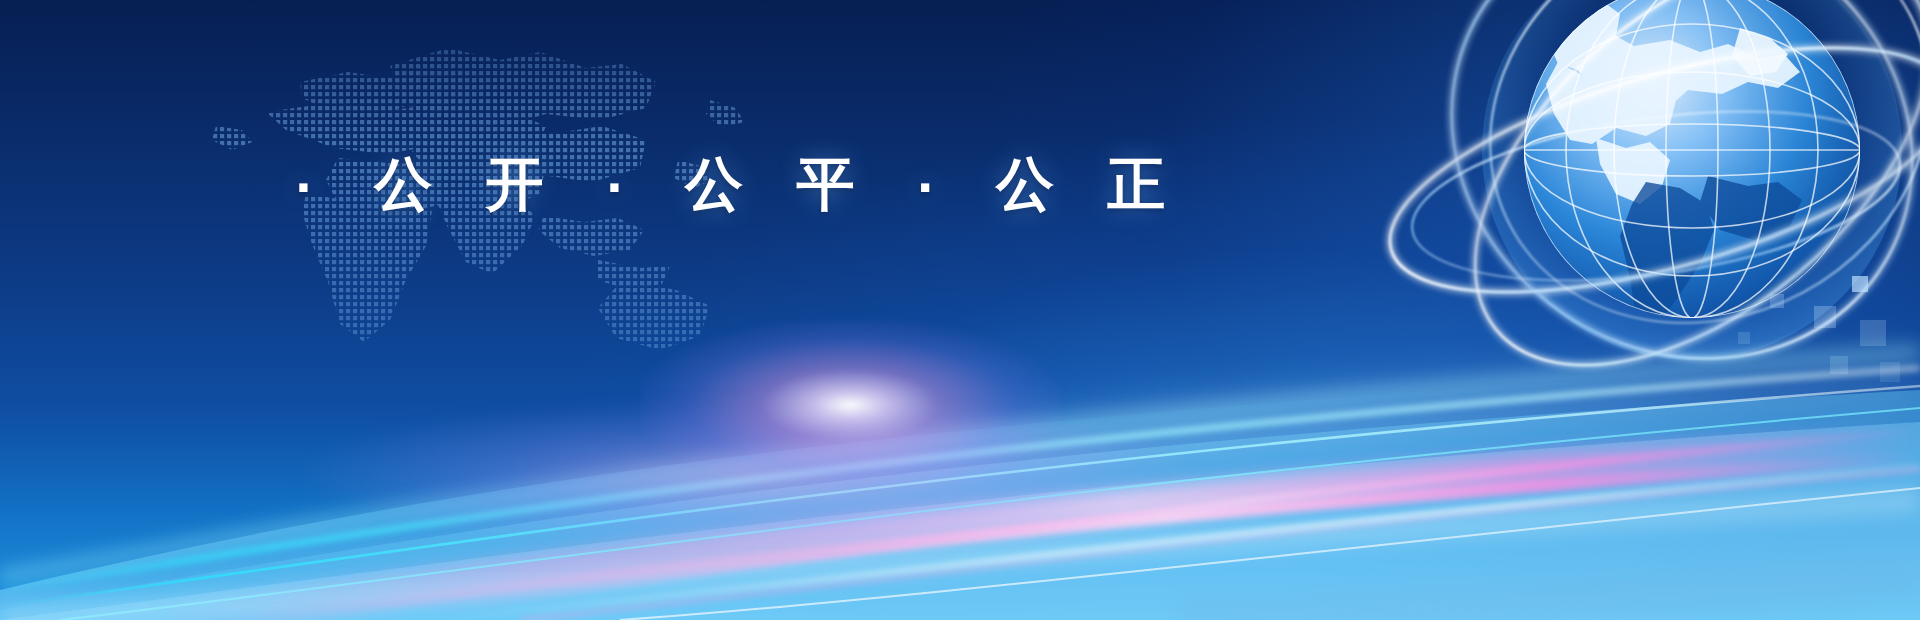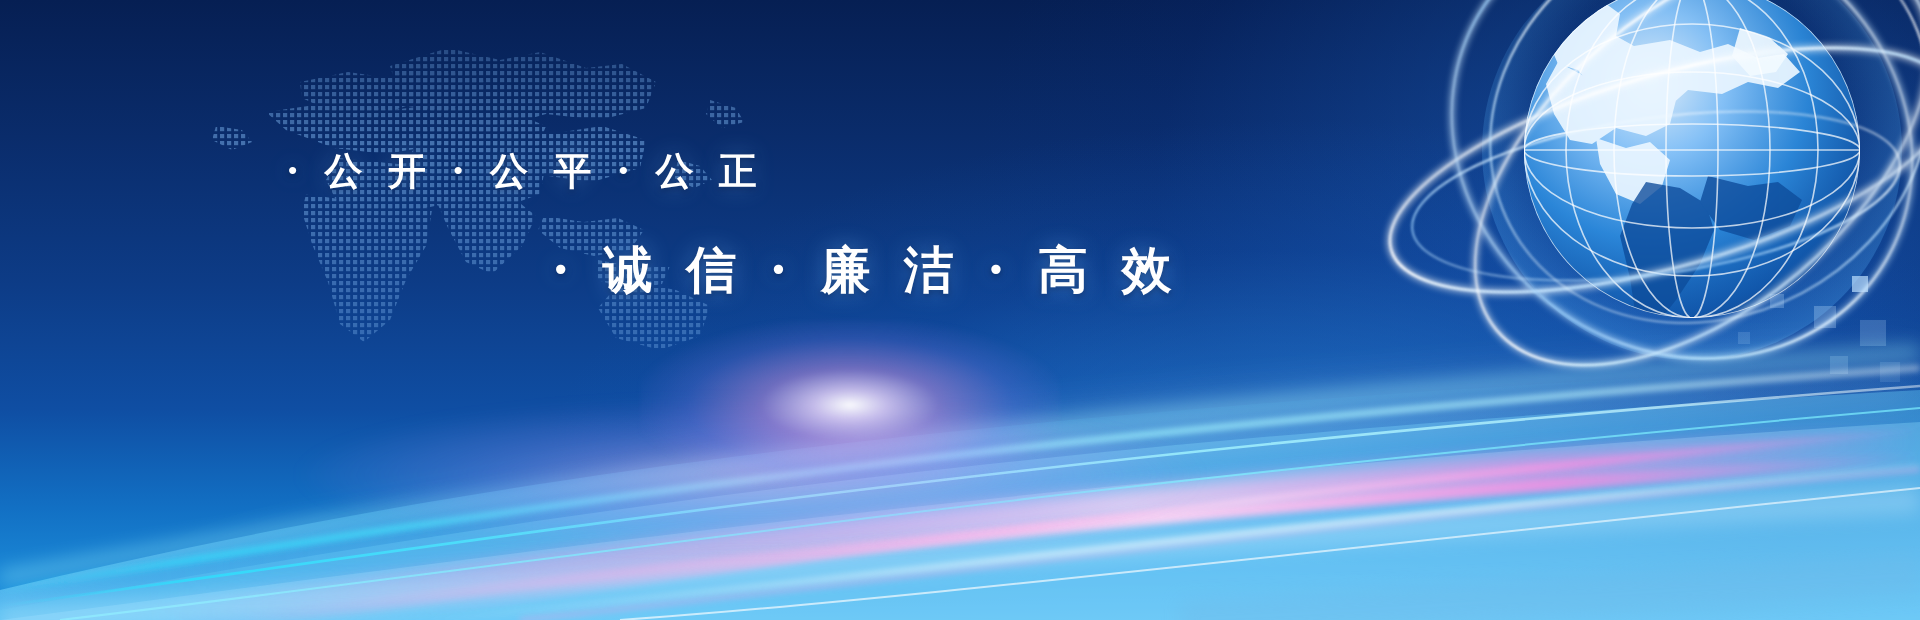--- a/index.html
+++ b/index.html
@@ -55,21 +55,21 @@
   }
   .line{
     position:absolute;
     color:#ffffff;
     font-weight:700;
     letter-spacing:.16em;
     white-space:nowrap;
     text-shadow:0 0 22px rgba(120,190,255,.45), 0 2px 6px rgba(0,20,60,.55);
     font-family:"DejaVu Serif","Liberation Serif",serif;
   }
-  .line-1{ left:286px; top:146px; font-size:38px; }
+  .line-1{ left:286px; top:146px; font-size:58px;font-family:Liberation Mono, monospace; }
   .line-2{ left:552px; top:237px; font-size:50px; }
 </style>
 </head>
 <body>
 
 <div class="banner">
 
   <div class="dotmap">
     <svg viewBox="0 0 720 340" preserveAspectRatio="none" aria-hidden="true">
       <defs>
@@ -268,16 +268,15 @@
 
       <path d="M0 330 C 480 300, 1080 254, 1920 210" fill="none" stroke="#cdeeff" stroke-width="26" filter="url(#wblur)" opacity=".30"></path>
       <path d="M1180 330 C 1420 318, 1680 300, 1920 284" fill="none" stroke="#6fb9e8" stroke-width="40" filter="url(#wblur)" opacity=".35"></path>
     </svg>
     <div class="flare2"></div>
     <div class="flare"></div>
   </div>
 
   <div class="slogan">
     <div class="line line-1">· 公 开 · 公 平 · 公 正</div>
-    <div class="line line-2">· 诚 信 · 廉 洁 · 高 效</div>
   </div>
 
 </div>
 
 </body></html>

